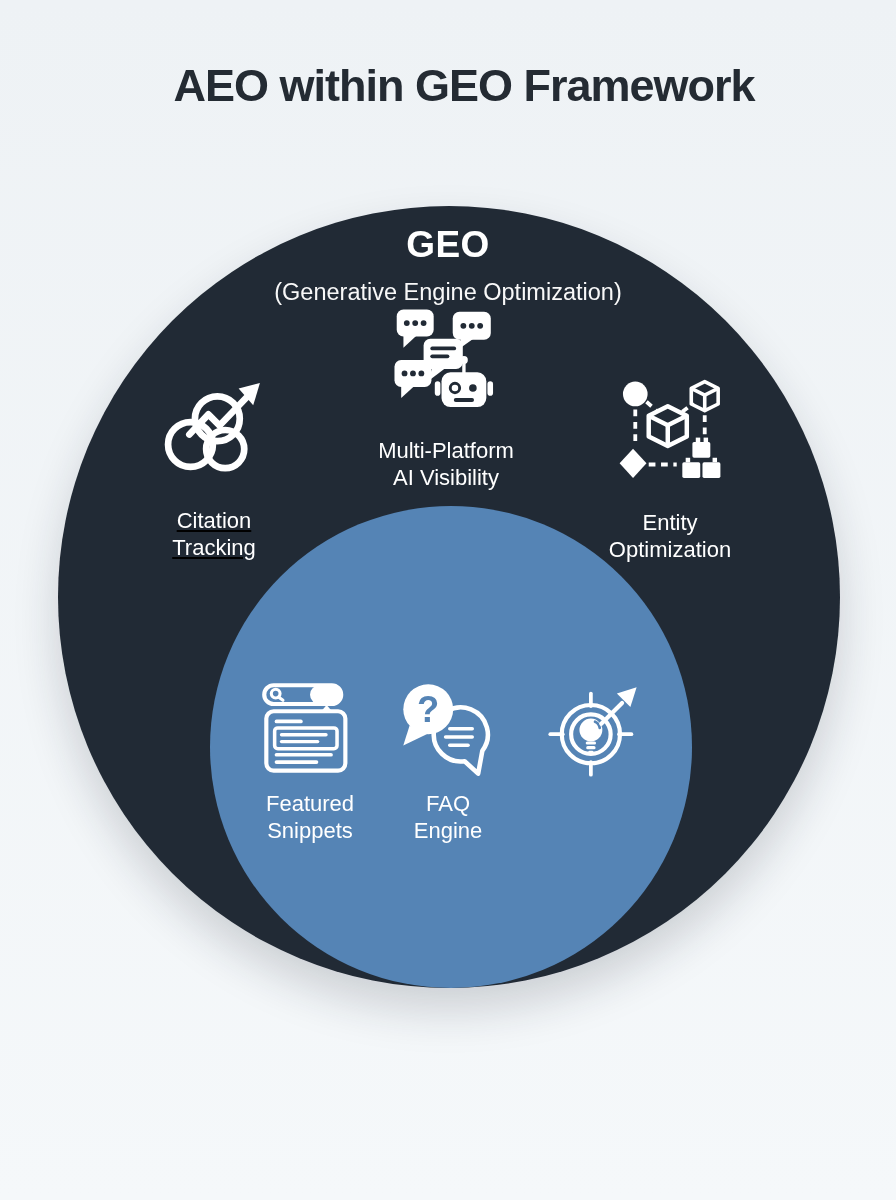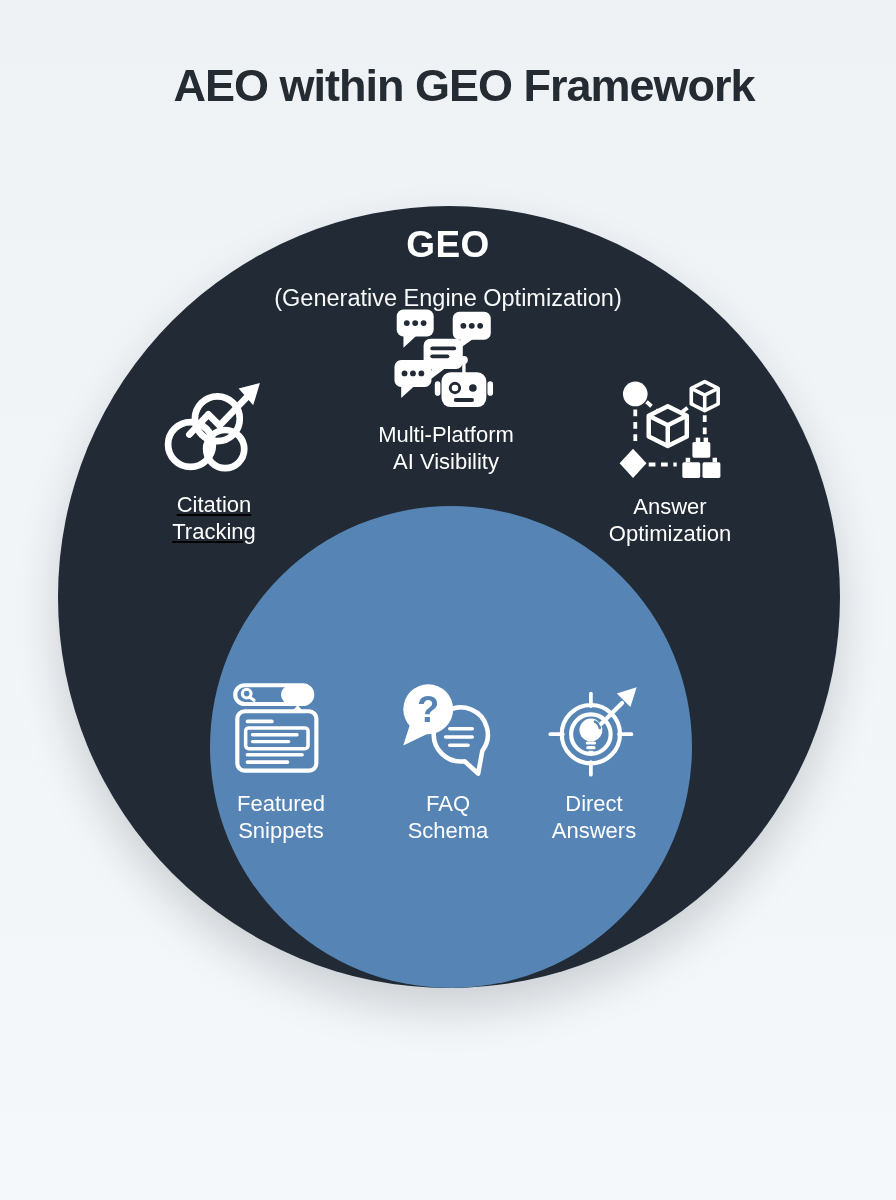--- a/index.html
+++ b/index.html
@@ -33,34 +33,34 @@
   .aeo-circle{
     position:absolute;left:210px;top:506px;width:482px;height:482px;
     border-radius:50%;background:var(--aeo-circle);
   }
   .circle-heading{
     position:absolute;left:0;width:896px;text-align:center;color:var(--circle-text);
   }
   .geo-heading{top:224px;}
   .aeo-heading{top:543px;}
   .circle-title{font-size:37px;font-weight:700;letter-spacing:.5px;}
-  .circle-subtitle{font-size:23.5px;font-weight:400;margin-top:19px;opacity:.97;}
+  .circle-subtitle{font-size:23.5px;font-weight:400;margin-top:13px;opacity:.97;}
   .feature{
     position:absolute;width:200px;
     display:flex;flex-direction:column;align-items:center;text-align:center;
   }
   .feature-icon{flex:0 0 auto;display:block;}
   .feature-label{
     color:var(--circle-text);font-size:22px;line-height:1.22;
-    white-space:pre-line;margin-top:6px;font-weight:400;
+    white-space:pre-line;margin-top:22px;font-weight:400;
   }
   .f-citation{left:114px;top:374px;text-decoration:underline;}
   .f-multiplatform{left:346px;top:304px;}
   .f-entity{left:570px;top:376px;}
-  .f-featured{left:181px;top:678px;align-items:center;}
+  .f-featured{left:210px;top:678px;align-items:center;}
   .f-faq{left:348px;top:678px;}
   .f-direct{left:494px;top:678px;}
   .f-featured .feature-label,.f-faq .feature-label,.f-direct .feature-label{margin-top:9px;}
   .hole-dark{fill:var(--geo-circle);}
   .stroke-hole-dark{stroke:var(--geo-circle);}
   .stroke-hole-blue{stroke:var(--aeo-circle);}
   .faq-q{font-family:"Liberation Sans","DejaVu Sans",sans-serif;font-size:35px;font-weight:700;fill:var(--aeo-circle);}
 </style>
 </head>
 <body>
@@ -153,21 +153,21 @@
       <g fill="#fff">
         <rect x="70" y="59" width="16" height="14" rx="1.5"></rect>
         <rect x="73" y="55" width="4" height="4"></rect>
           <rect x="80" y="55" width="4" height="4"></rect>
         <rect x="61" y="77" width="16" height="14" rx="1.5"></rect>
         <rect x="64" y="73" width="4" height="4"></rect>
         <rect x="79" y="77" width="16" height="14" rx="1.5"></rect>
         <rect x="88" y="73" width="4" height="4"></rect>
       </g>
     </svg>
-    <div class="feature-label">Answer
+    <div class="feature-label">Entity
 Optimization</div>
   </div>
 
   <div class="circle-heading aeo-heading">
   </div>
 
   <div class="feature f-featured">
     <svg class="feature-icon" viewBox="0 0 100 100" width="104" height="104">
       <rect x="6" y="7" width="74" height="18" rx="9" fill="none" stroke="#fff" stroke-width="4"></rect>
       <rect x="50" y="7" width="30" height="18" rx="9" fill="#fff"></rect>
@@ -194,21 +194,21 @@
       <g fill="#fff">
         <rect x="50" y="47" width="25" height="3.4" rx="1.7"></rect>
         <rect x="46" y="55" width="29" height="3.4" rx="1.7"></rect>
         <rect x="50" y="63" width="21" height="3.4" rx="1.7"></rect>
       </g>
       <circle cx="31" cy="30" r="24" fill="#fff"></circle>
       <polygon points="13,46 7,65 32,53" fill="#fff"></polygon>
       <text x="31" y="42" text-anchor="middle" class="faq-q">?</text>
     </svg>
     <div class="feature-label">FAQ
-Schema</div>
+Engine</div>
   </div>
 
   <div class="feature f-direct">
     <svg class="feature-icon" viewBox="0 0 100 100" width="104" height="104">
       <g stroke="#fff" stroke-width="3.6" stroke-linecap="round" fill="none">
         <line x1="47" y1="15" x2="47" y2="27"></line>
         <line x1="47" y1="81" x2="47" y2="93"></line>
         <line x1="8" y1="54" x2="20" y2="54"></line>
         <line x1="74" y1="54" x2="86" y2="54"></line>
       </g>
@@ -217,17 +217,15 @@
       <circle cx="47" cy="50" r="11" fill="#fff"></circle>
       <path d="M 51 42 a 7.5 7.5 0 0 1 4.5 6" fill="none" class="stroke-hole-blue" stroke-width="2.6" stroke-linecap="round"></path>
       <g fill="#fff">
         <rect x="42" y="61" width="10" height="3" rx="1.5"></rect>
         <rect x="42.5" y="65.5" width="9" height="3" rx="1.5"></rect>
         <rect x="44.5" y="70" width="5" height="2.6" rx="1.3"></rect>
       </g>
       <line x1="57" y1="44" x2="77" y2="24" stroke="#fff" stroke-width="4" stroke-linecap="round"></line>
       <polygon points="72,15 91,9 85,28" fill="#fff"></polygon>
     </svg>
-    <div class="feature-label">Direct
-Answers</div>
   </div>
 
 </div>
 
 </body></html>

